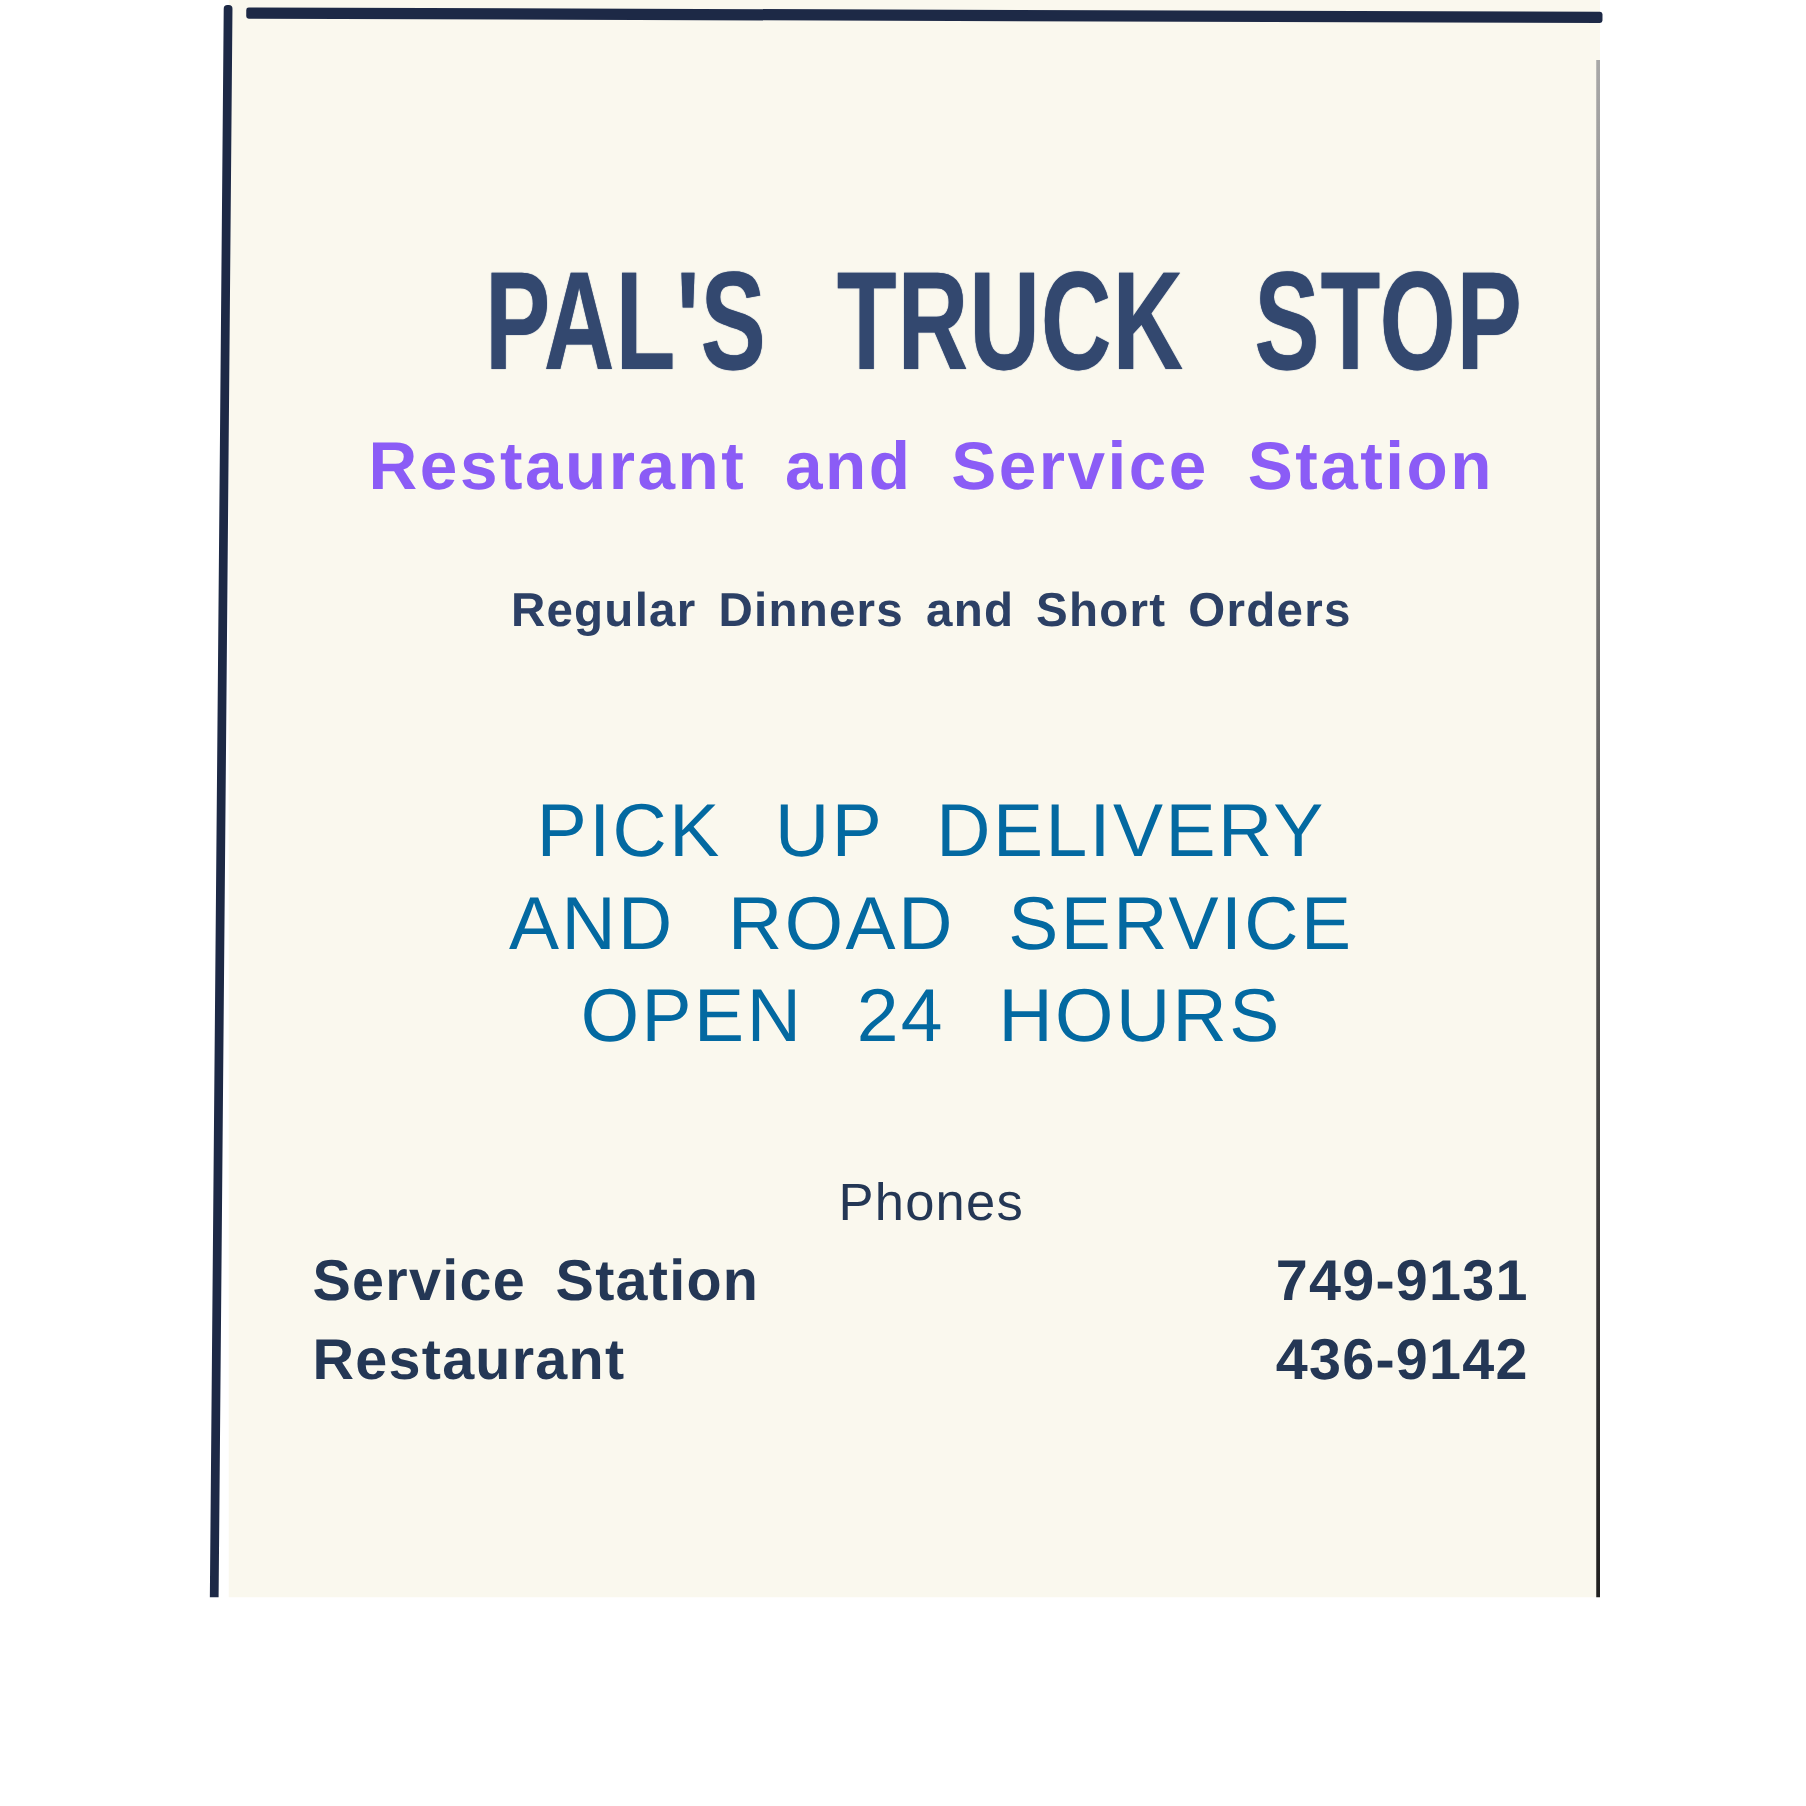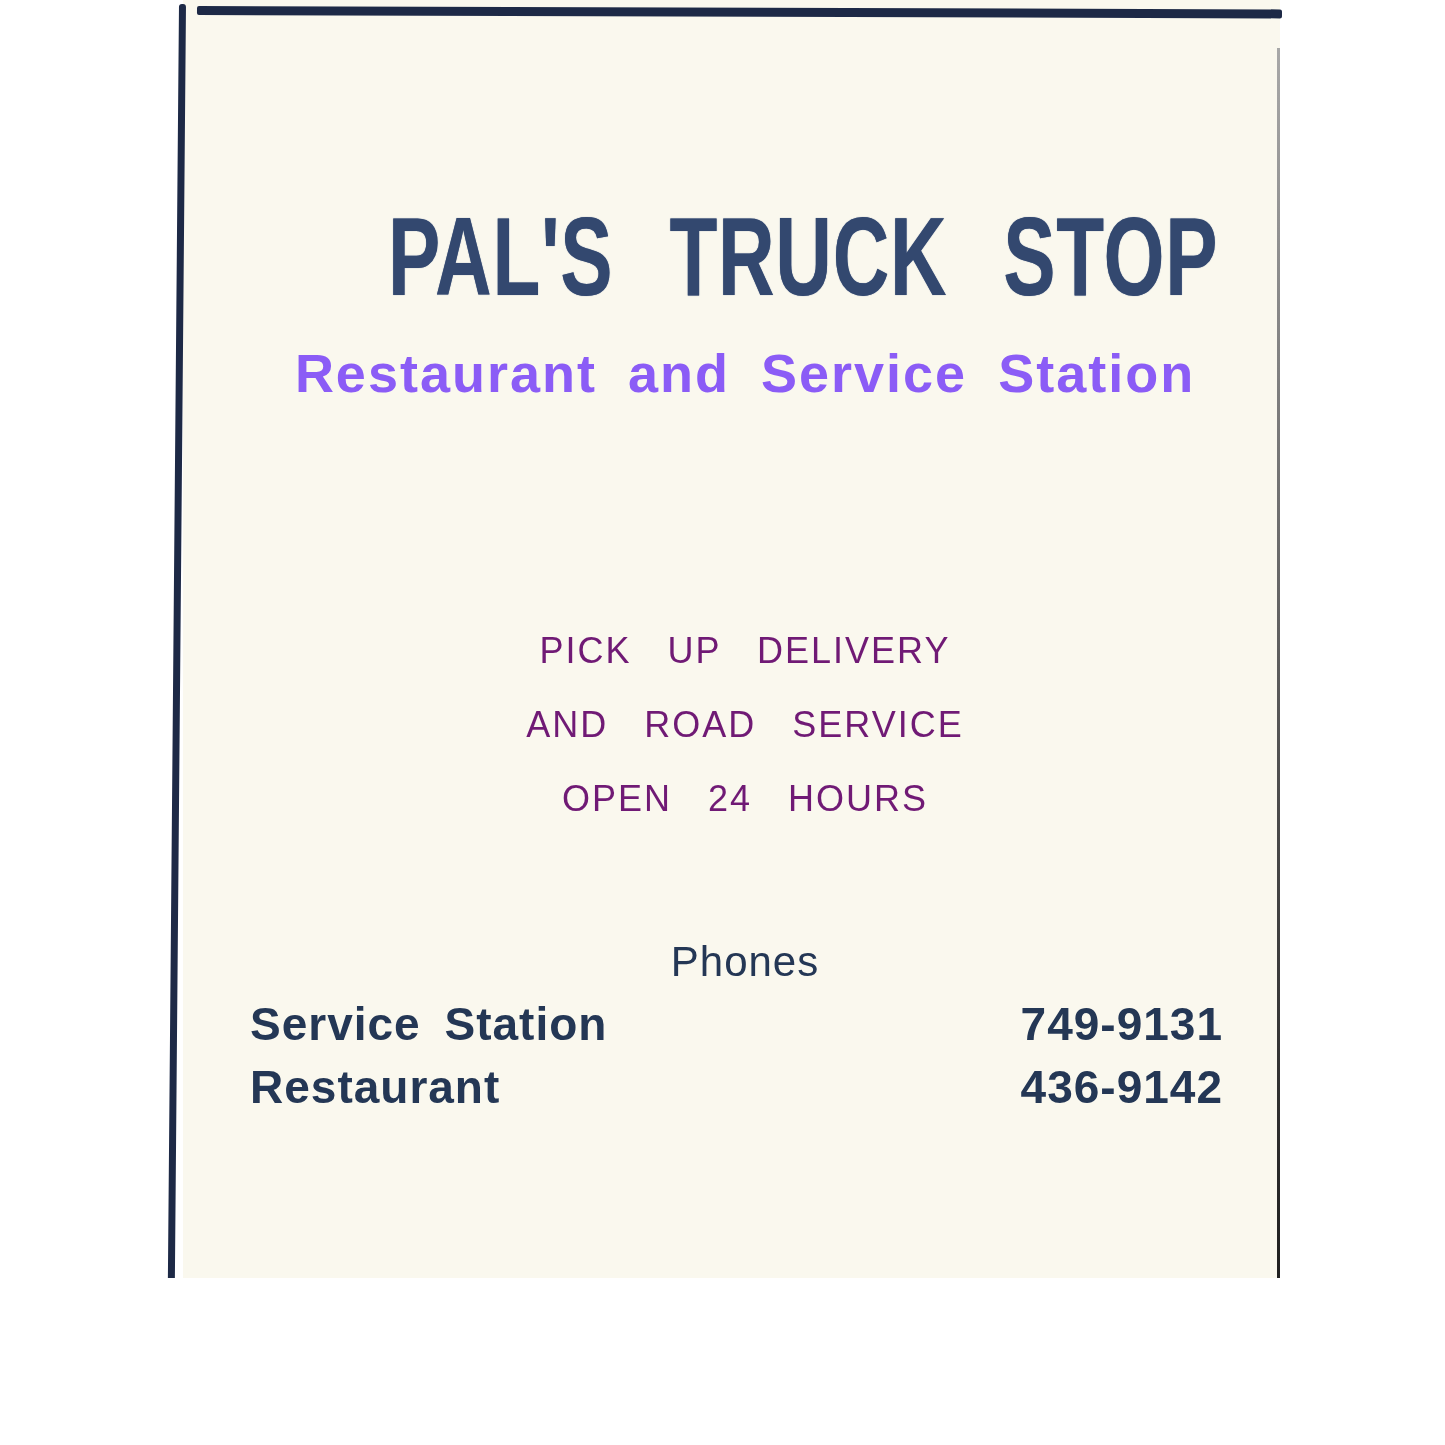--- a/index.html
+++ b/index.html
@@ -92,25 +92,25 @@
   }
   .tagline {
     top: 468px;
     font-size: 38px;
     font-weight: bold;
     letter-spacing: 1px;
     word-spacing: 6px;
     color: #2c4065;
   }
   .svc {
-    font-size: 36px;
+    font-size: 60px;
     font-weight: normal;
     letter-spacing: 2px;
     word-spacing: 24px;
-    color: #701a75;
+    color: #0369a1;
     text-align: center;
   }
   .svc-1 { top: 630px; }
   .svc-2 { top: 704px; }
   .svc-3 { top: 778px; }
   .phones-heading {
     top: 938px;
     font-size: 42px;
     font-weight: normal;
     letter-spacing: 1px;
@@ -161,20 +161,21 @@
   <div class="border-top"></div>
   <div class="border-right"></div>
   <div class="scan-strip"></div>
 
   <h1 class="textband title" style="margin:0;">
     <span class="squeeze">PAL'S TRUCK STOP</span>
   </h1>
 
   <div class="textband subtitle">Restaurant and Service Station</div>
 
+  <div class="textband tagline">Regular Dinners and Short Orders</div>
 
   <div class="textband svc svc-1">PICK UP DELIVERY</div>
   <div class="textband svc svc-2">AND ROAD SERVICE</div>
   <div class="textband svc svc-3">OPEN 24 HOURS</div>
 
   <div class="textband phones-heading">Phones</div>
 
   <div class="phone-row phone-row-1">
     <span class="label">Service Station</span>
     <span class="number">749-9131</span>

